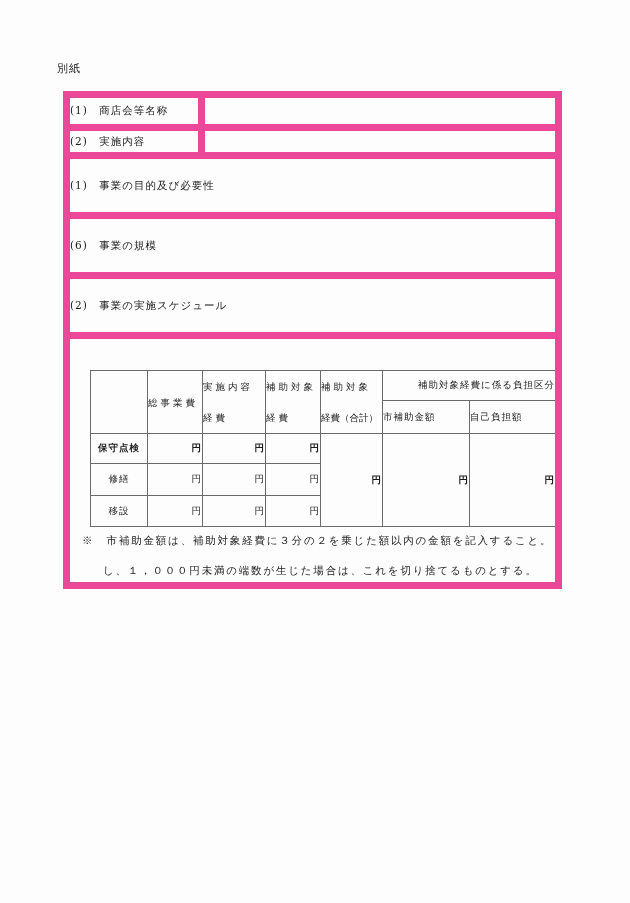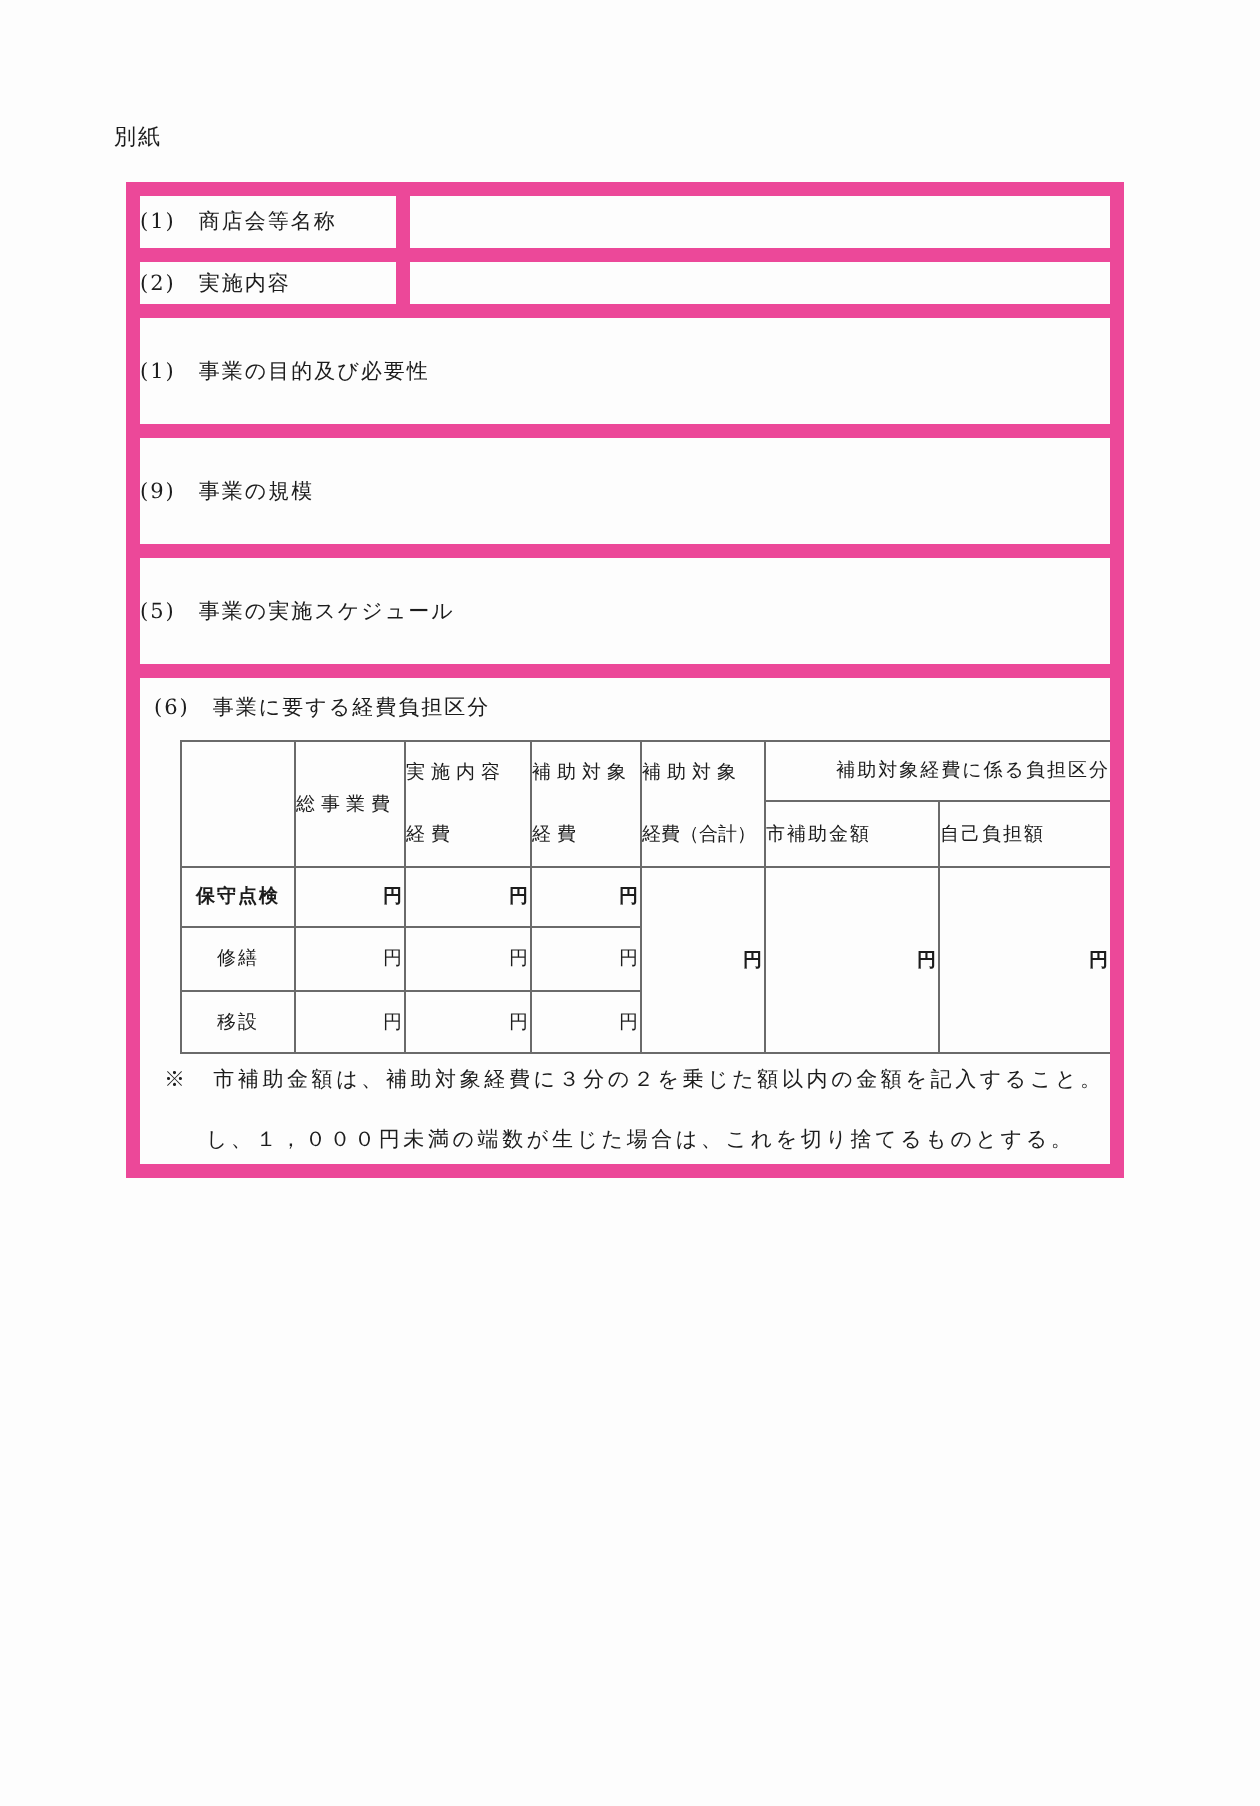--- a/index.html
+++ b/index.html
@@ -87,29 +87,28 @@
         <td class="val"></td>
       </tr>
       <tr class="r-desc">
         <td class="lbl">(2)　実施内容</td>
         <td class="val"></td>
       </tr>
       <tr class="r-tall">
         <td class="tall" colspan="2">(1)　事業の目的及び必要性</td>
       </tr>
       <tr class="r-tall">
-        <td class="tall" colspan="2">(9)　事業の規模</td>
+        <td class="tall" colspan="2">(6)　事業の規模</td>
       </tr>
       <tr class="r-tall">
-        <td class="tall" colspan="2">(5)　事業の実施スケジュール</td>
+        <td class="tall" colspan="2">(2)　事業の実施スケジュール</td>
       </tr>
       <tr class="r-sec">
         <td class="sec" colspan="2">
           <div class="sec-inner">
-            <div class="sec-label">(6)　事業に要する経費負担区分</div>
 
             <table class="inner">
               <colgroup>
                 <col style="width:57px">
                   <col style="width:55px">
                   <col style="width:63px">
                 <col style="width:55px">
                   <col style="width:62px">
                   <col style="width:87px">
                 <col style="width:86px">

